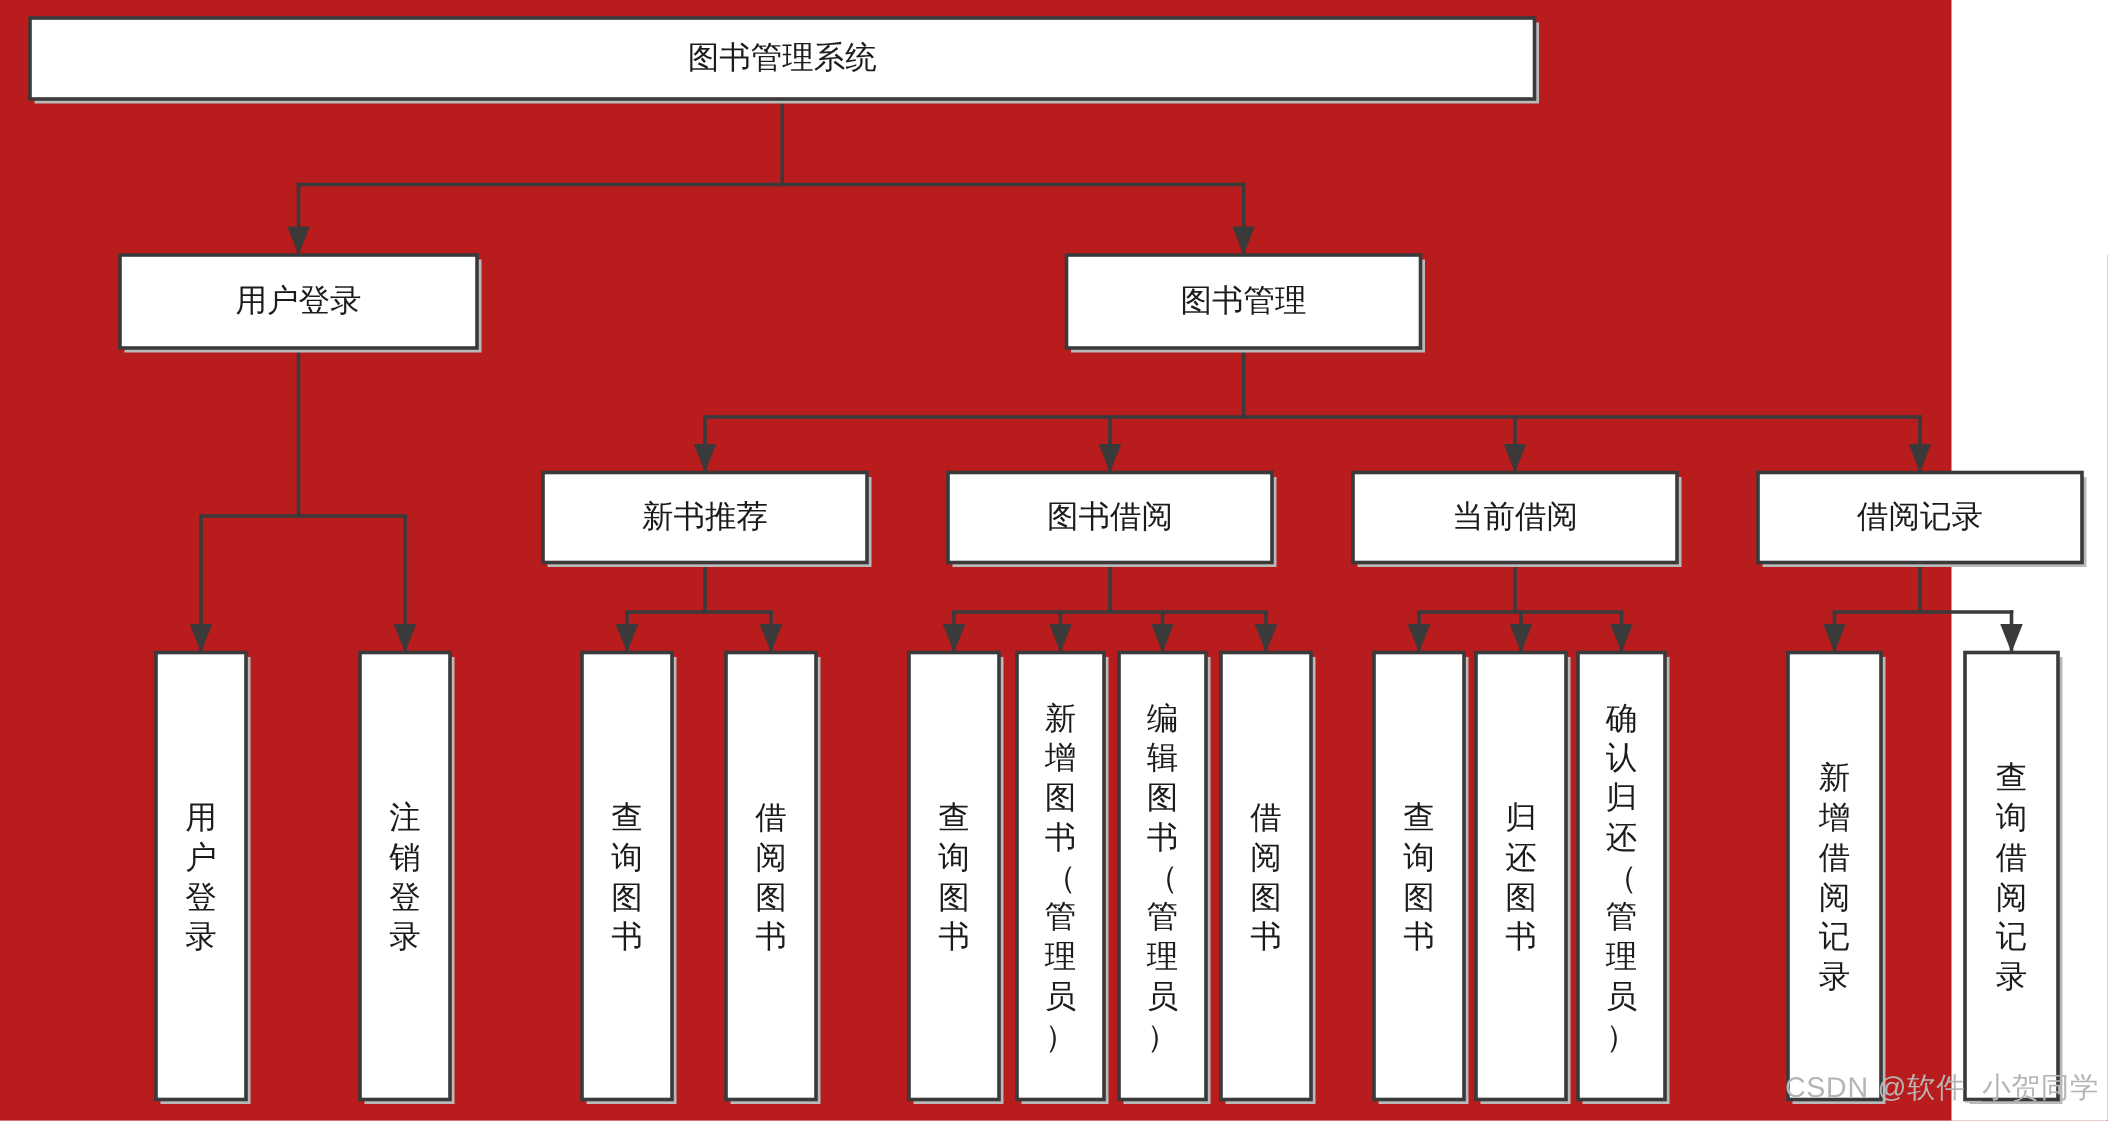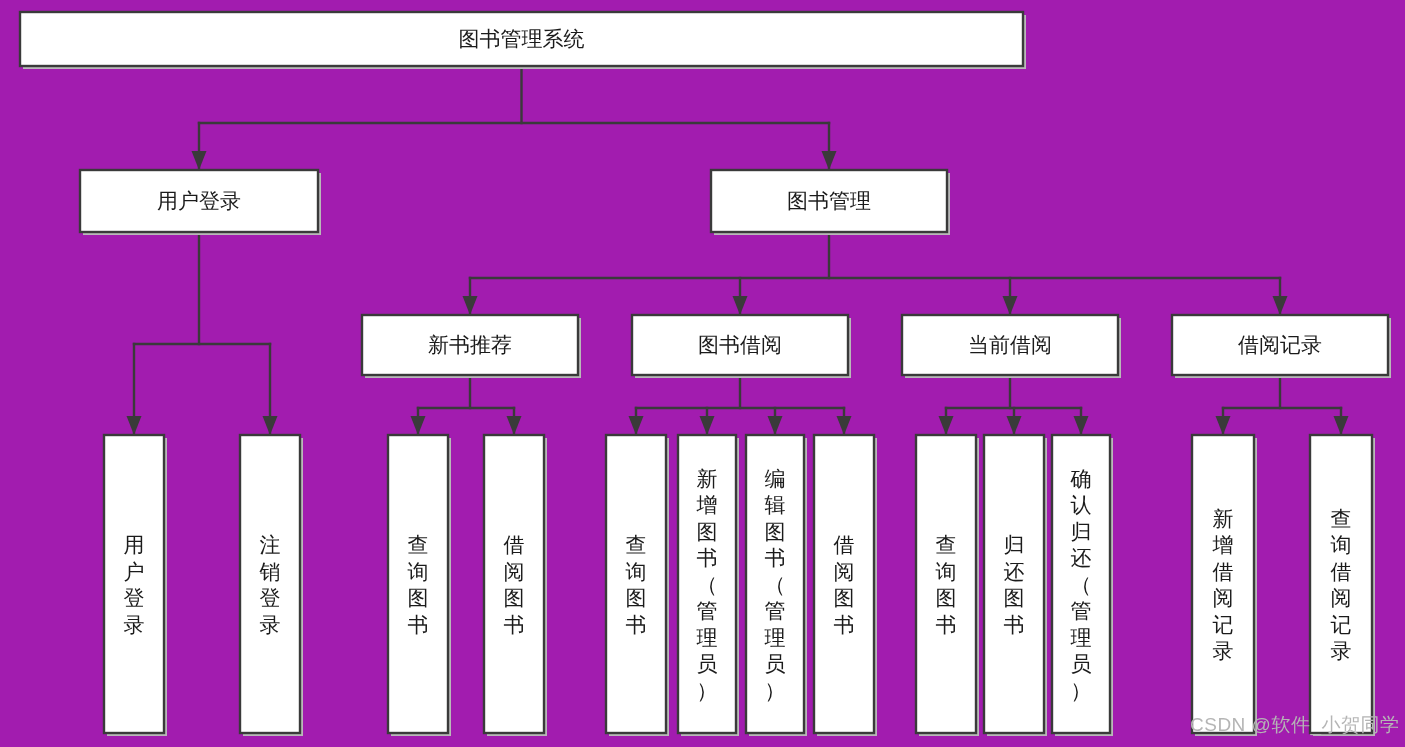--- a/index.html
+++ b/index.html
@@ -9,23 +9,23 @@
     background: #ffffff;
   }
   body {
     width: 1405px;
     height: 747px;
     font-family: "Liberation Sans", "DejaVu Sans", sans-serif;
     overflow: hidden;
   }
   #diagram-root {
     position: relative;
-    width: 1405px;
+    width: 1301px;
     height: 747px;
-    background: #a21caf;
+    background: #b91c1c;
   }
   svg#flow-svg {
     position: absolute;
     left: 0;
     top: 0;
     width: 1405px;
     height: 747px;
     display: block;
   }
   .node-rect {

